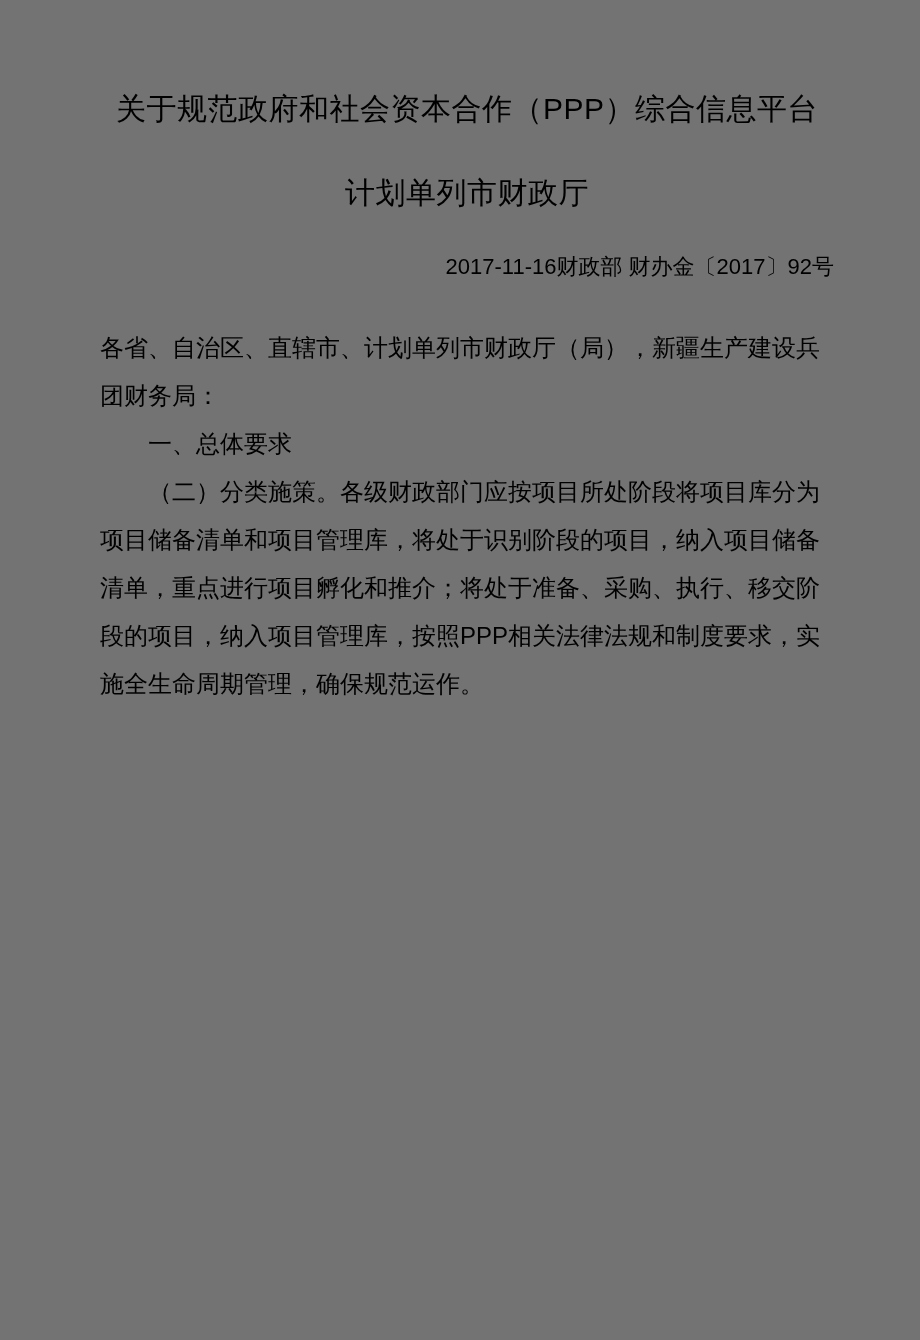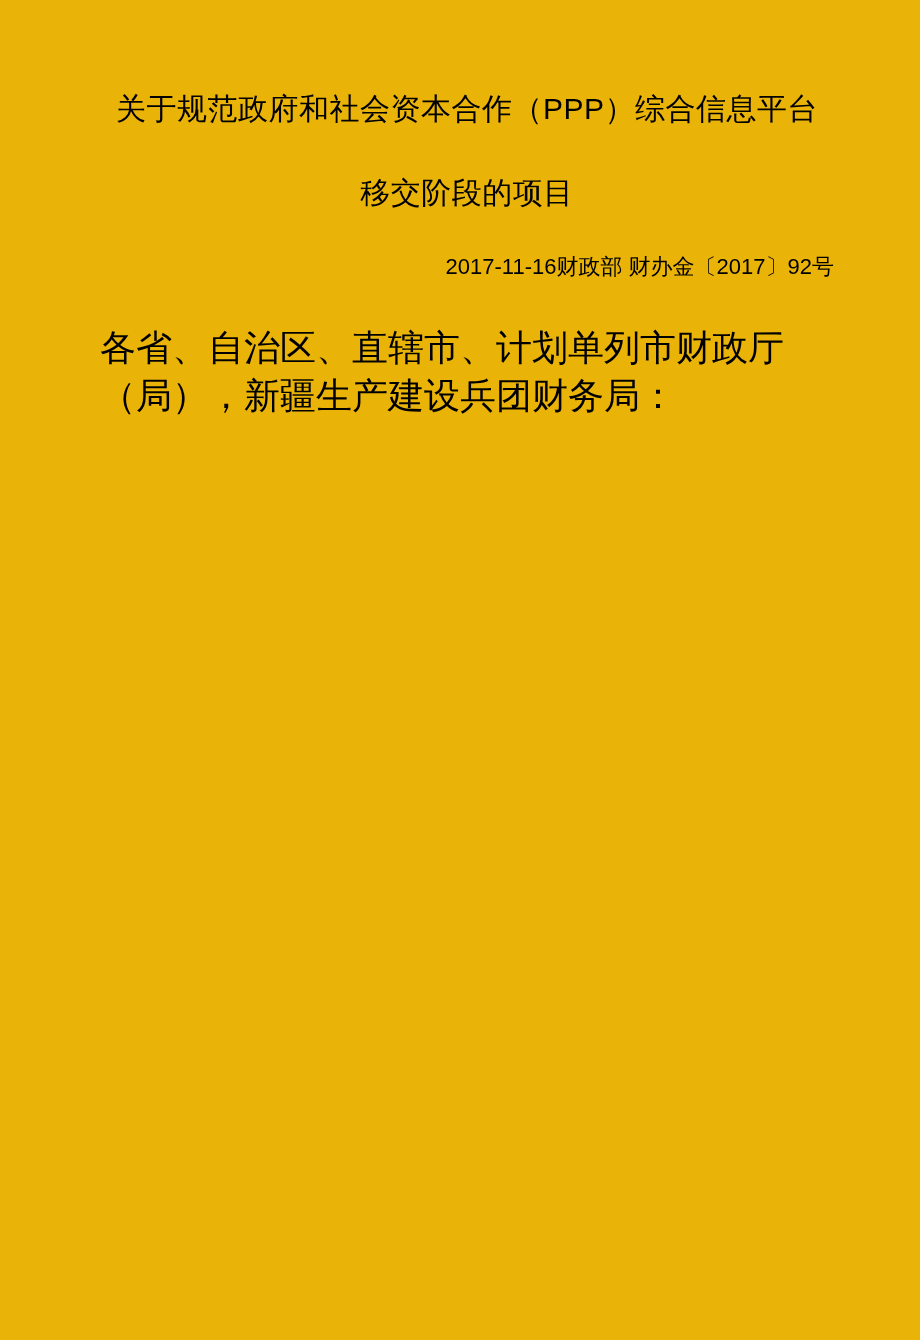--- a/index.html
+++ b/index.html
@@ -1,20 +1,20 @@
 <!DOCTYPE html>
 <html lang="zh"><head>
 <meta charset="utf-8">
 <style>
   html, body { margin: 0; padding: 0; background: #ffffff; }
   .page {
     position: relative;
     width: 920px;
     height: 1340px;
-    background: #eab308;
+    background: #737373;
     color: #000000;
     font-family: "Liberation Sans", "Liberation Serif", serif;
     overflow: hidden;
     box-sizing: border-box;
   }
   .doc {
     padding: 88px 86px 0 100px; 
   }
   .title-line {
     font-size: 30px;
@@ -26,33 +26,35 @@
   }
   .title-line.second { margin-top: 42px; }
   .meta-line {
     font-size: 22px;
     line-height: 30px;
     text-align: right;
     margin-top: 38px;
   }
   .body-text {
     margin-top: 42px;
-    font-size: 36px;
+    font-size: 24px;
     line-height: 48px;
     text-align: left;
   }
   .body-text p { margin: 0; }
   .body-text p.indent { text-indent: 2em; }
 </style>
 </head>
 <body>
 
 <div class="page">
   <div class="doc">
     <div class="title-line">关于规范政府和社会资本合作（PPP）综合信息平台</div>
-    <div class="title-line second">移交阶段的项目</div>
+    <div class="title-line second">计划单列市财政厅</div>
     <div class="meta-line">2017-11-16财政部 财办金〔2017〕92号</div>
     <div class="body-text">
 
     <p>各省、自治区、直辖市、计划单列市财政厅（局），新疆生产建设兵团财务局：</p>
+        <p class="indent">一、总体要求</p>
+        <p class="indent">（二）分类施策。各级财政部门应按项目所处阶段将项目库分为项目储备清单和项目管理库，将处于识别阶段的项目，纳入项目储备清单，重点进行项目孵化和推介；将处于准备、采购、执行、移交阶段的项目，纳入项目管理库，按照PPP相关法律法规和制度要求，实施全生命周期管理，确保规范运作。</p>
       </div>
   </div>
 </div>
 
 </body></html>

